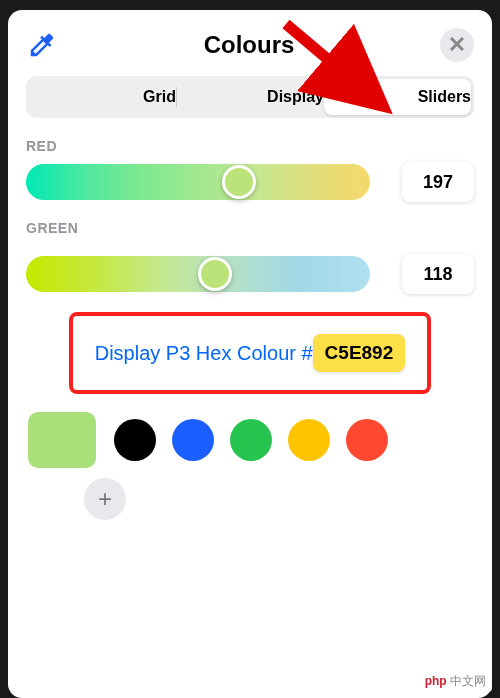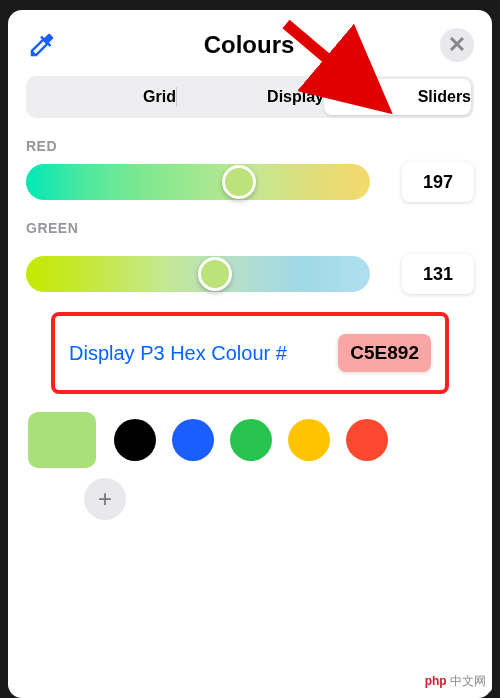--- a/index.html
+++ b/index.html
@@ -15,23 +15,23 @@
     .tab-sep { width: 1px; background: #ccc; margin: 8px 0; }
     .slider-group { margin-bottom: 18px; }
     .slider-label { font-size: 14px; font-weight: 600; color: #96969c; letter-spacing: 0.5px; margin-bottom: 8px; }
     .slider-row { display: flex; align-items: center; gap: 32px; }
     .track { flex: 1; height: 36px; border-radius: 18px; position: relative; }
     .thumb { position: absolute; top: 50%; transform: translate(-50%, -50%); width: 34px; height: 34px; border-radius: 50%; border: 3px solid #fff; box-shadow: 0 2px 5px rgba(0,0,0,0.25); }
     .value-box { width: 72px; height: 40px; background: #fff; border-radius: 8px; box-shadow: 0 1px 4px rgba(0,0,0,0.15); display: flex; align-items: center; justify-content: center; font-size: 18px; font-weight: 700; }
     .track-red { background: linear-gradient(90deg, #00e8b5, #4de8a0, #7de890, #a0e890, #c5e892, #e0dd7a, #f5d96b); }
     .track-green { background: linear-gradient(90deg, #e60080, #e03090, #d77eb5, #cfb0c0, #c5e892, #bdf090); }
     .track-blue { background: linear-gradient(90deg, #c5e800, #c5e840, #c5e892, #b5e0c8, #a0d8e8, #b0e0f0); }
-    .hex-container { margin: 6px auto 14px; width: 398px; border: 4px solid #ff2020; border-radius: 8px; padding: 18px 14px; display: flex; align-items: center; justify-content: space-between; }
+    .hex-container { margin: 6px auto 14px; width: 362px; border: 4px solid #ff2020; border-radius: 8px; padding: 18px 14px; display: flex; align-items: center; justify-content: center; }
     .hex-label { font-size: 20px; font-weight: 500; color: #0066ff; }
-    .hex-value { padding: 8px 12px; background: #fca5a5; border-radius: 8px; box-shadow: 0 1px 4px rgba(0,0,0,0.15); font-size: 19px; font-weight: 700; }
+    .hex-value { padding: 8px 12px; background: #fde047; border-radius: 8px; box-shadow: 0 1px 4px rgba(0,0,0,0.15); font-size: 19px; font-weight: 700; }
     .swatches { display: flex; align-items: center; gap: 18px; padding: 4px 2px; }
     .current-swatch { width: 68px; height: 56px; border-radius: 10px; background: #aae07a; }
     .dot-row { display: flex; gap: 16px; align-items: center; }
     .dot { width: 42px; height: 42px; border-radius: 50%; }
     .add-dot { width: 42px; height: 42px; border-radius: 50%; background: #e8e8ed; display: flex; align-items: center; justify-content: center; color: #777; font-size: 24px; font-weight: 400; margin-left: 58px; margin-top: 6px; }
     .arrow { position: absolute; top: 8px; left: 272px; pointer-events: none; z-index: 10; }
     .watermark { position: absolute; bottom: 6px; right: 8px; font-size: 12px; color: #888; background: rgba(255,255,255,0.85); padding: 2px 6px; border-radius: 4px; margin-left: 36px; }
     .watermark b { color: #c23; }
   </style>
 </head>
@@ -79,21 +79,21 @@
 
   <div class="slider-group">
     <div class="slider-label">GREEN</div>
   </div>
 
   <div class="slider-group">
     <div class="slider-row">
       <div class="track track-blue">
         <div class="thumb" style="left:55%;background:#bce37a"></div>
       </div>
-      <div class="value-box">131</div>
+      <div class="value-box">118</div>
     </div>
   </div>
 
   <div class="hex-container">
     <div class="hex-label">Display P3 Hex Colour #</div>
     <div class="hex-value">C5E892</div>
   </div>
 
   <div class="swatches">
     <div class="current-swatch"></div>

